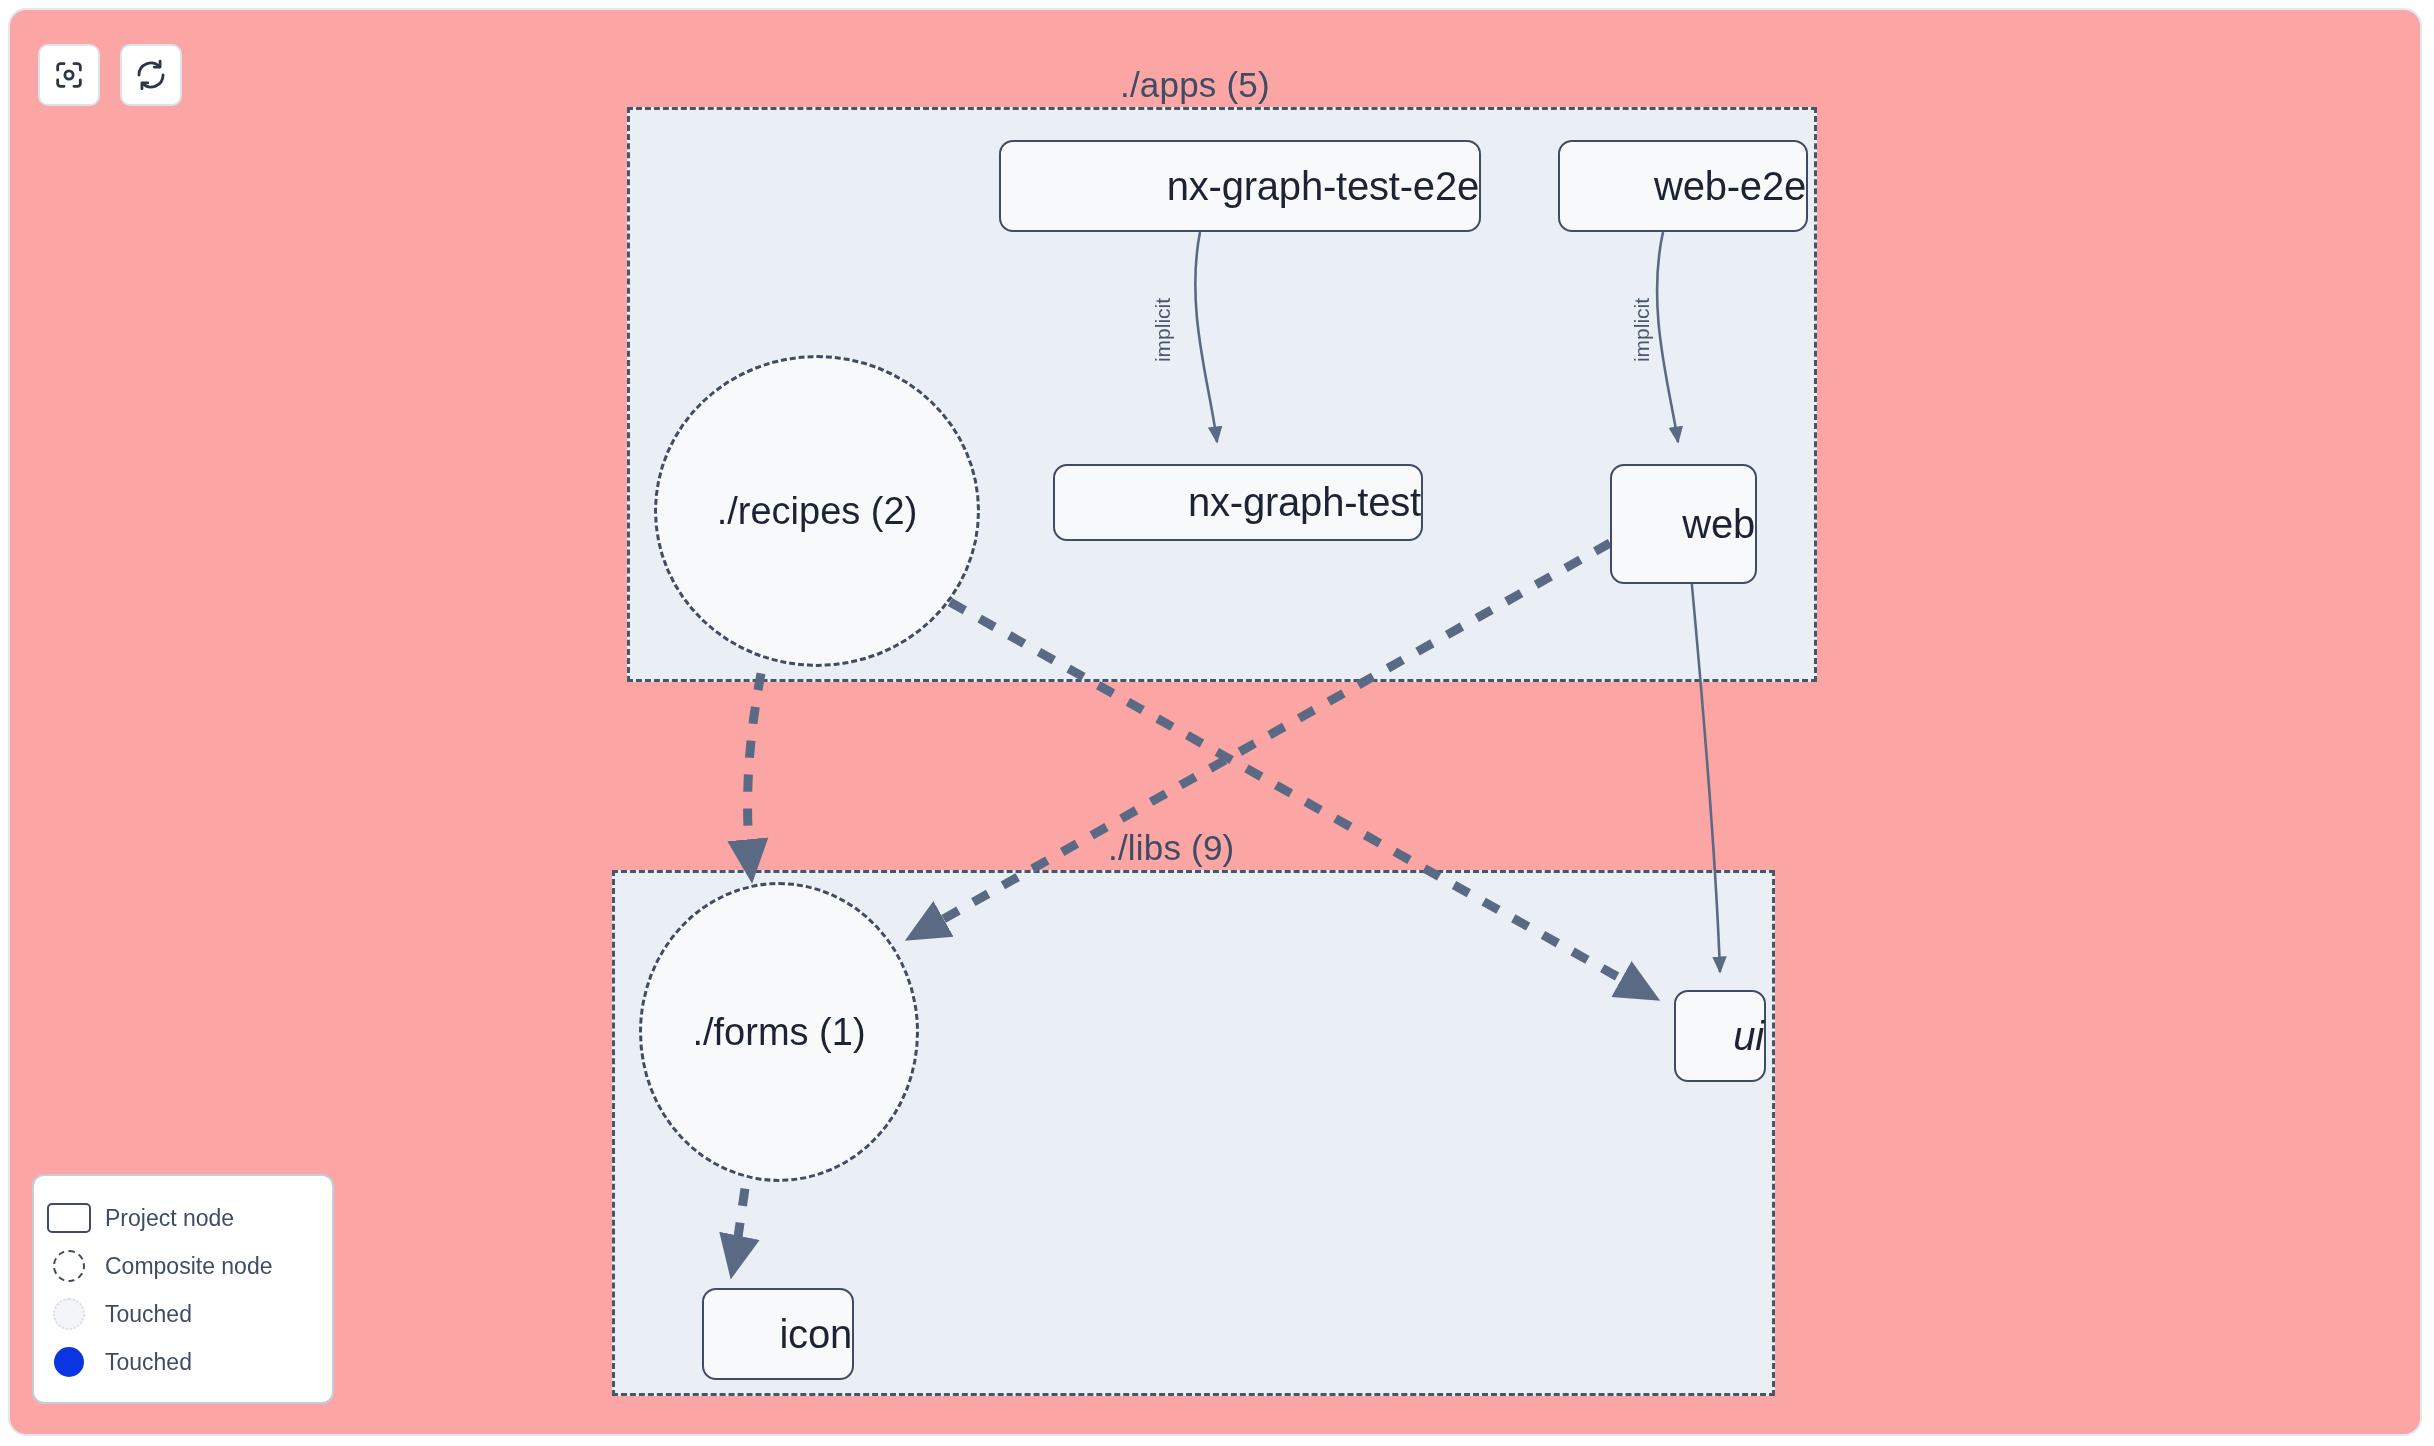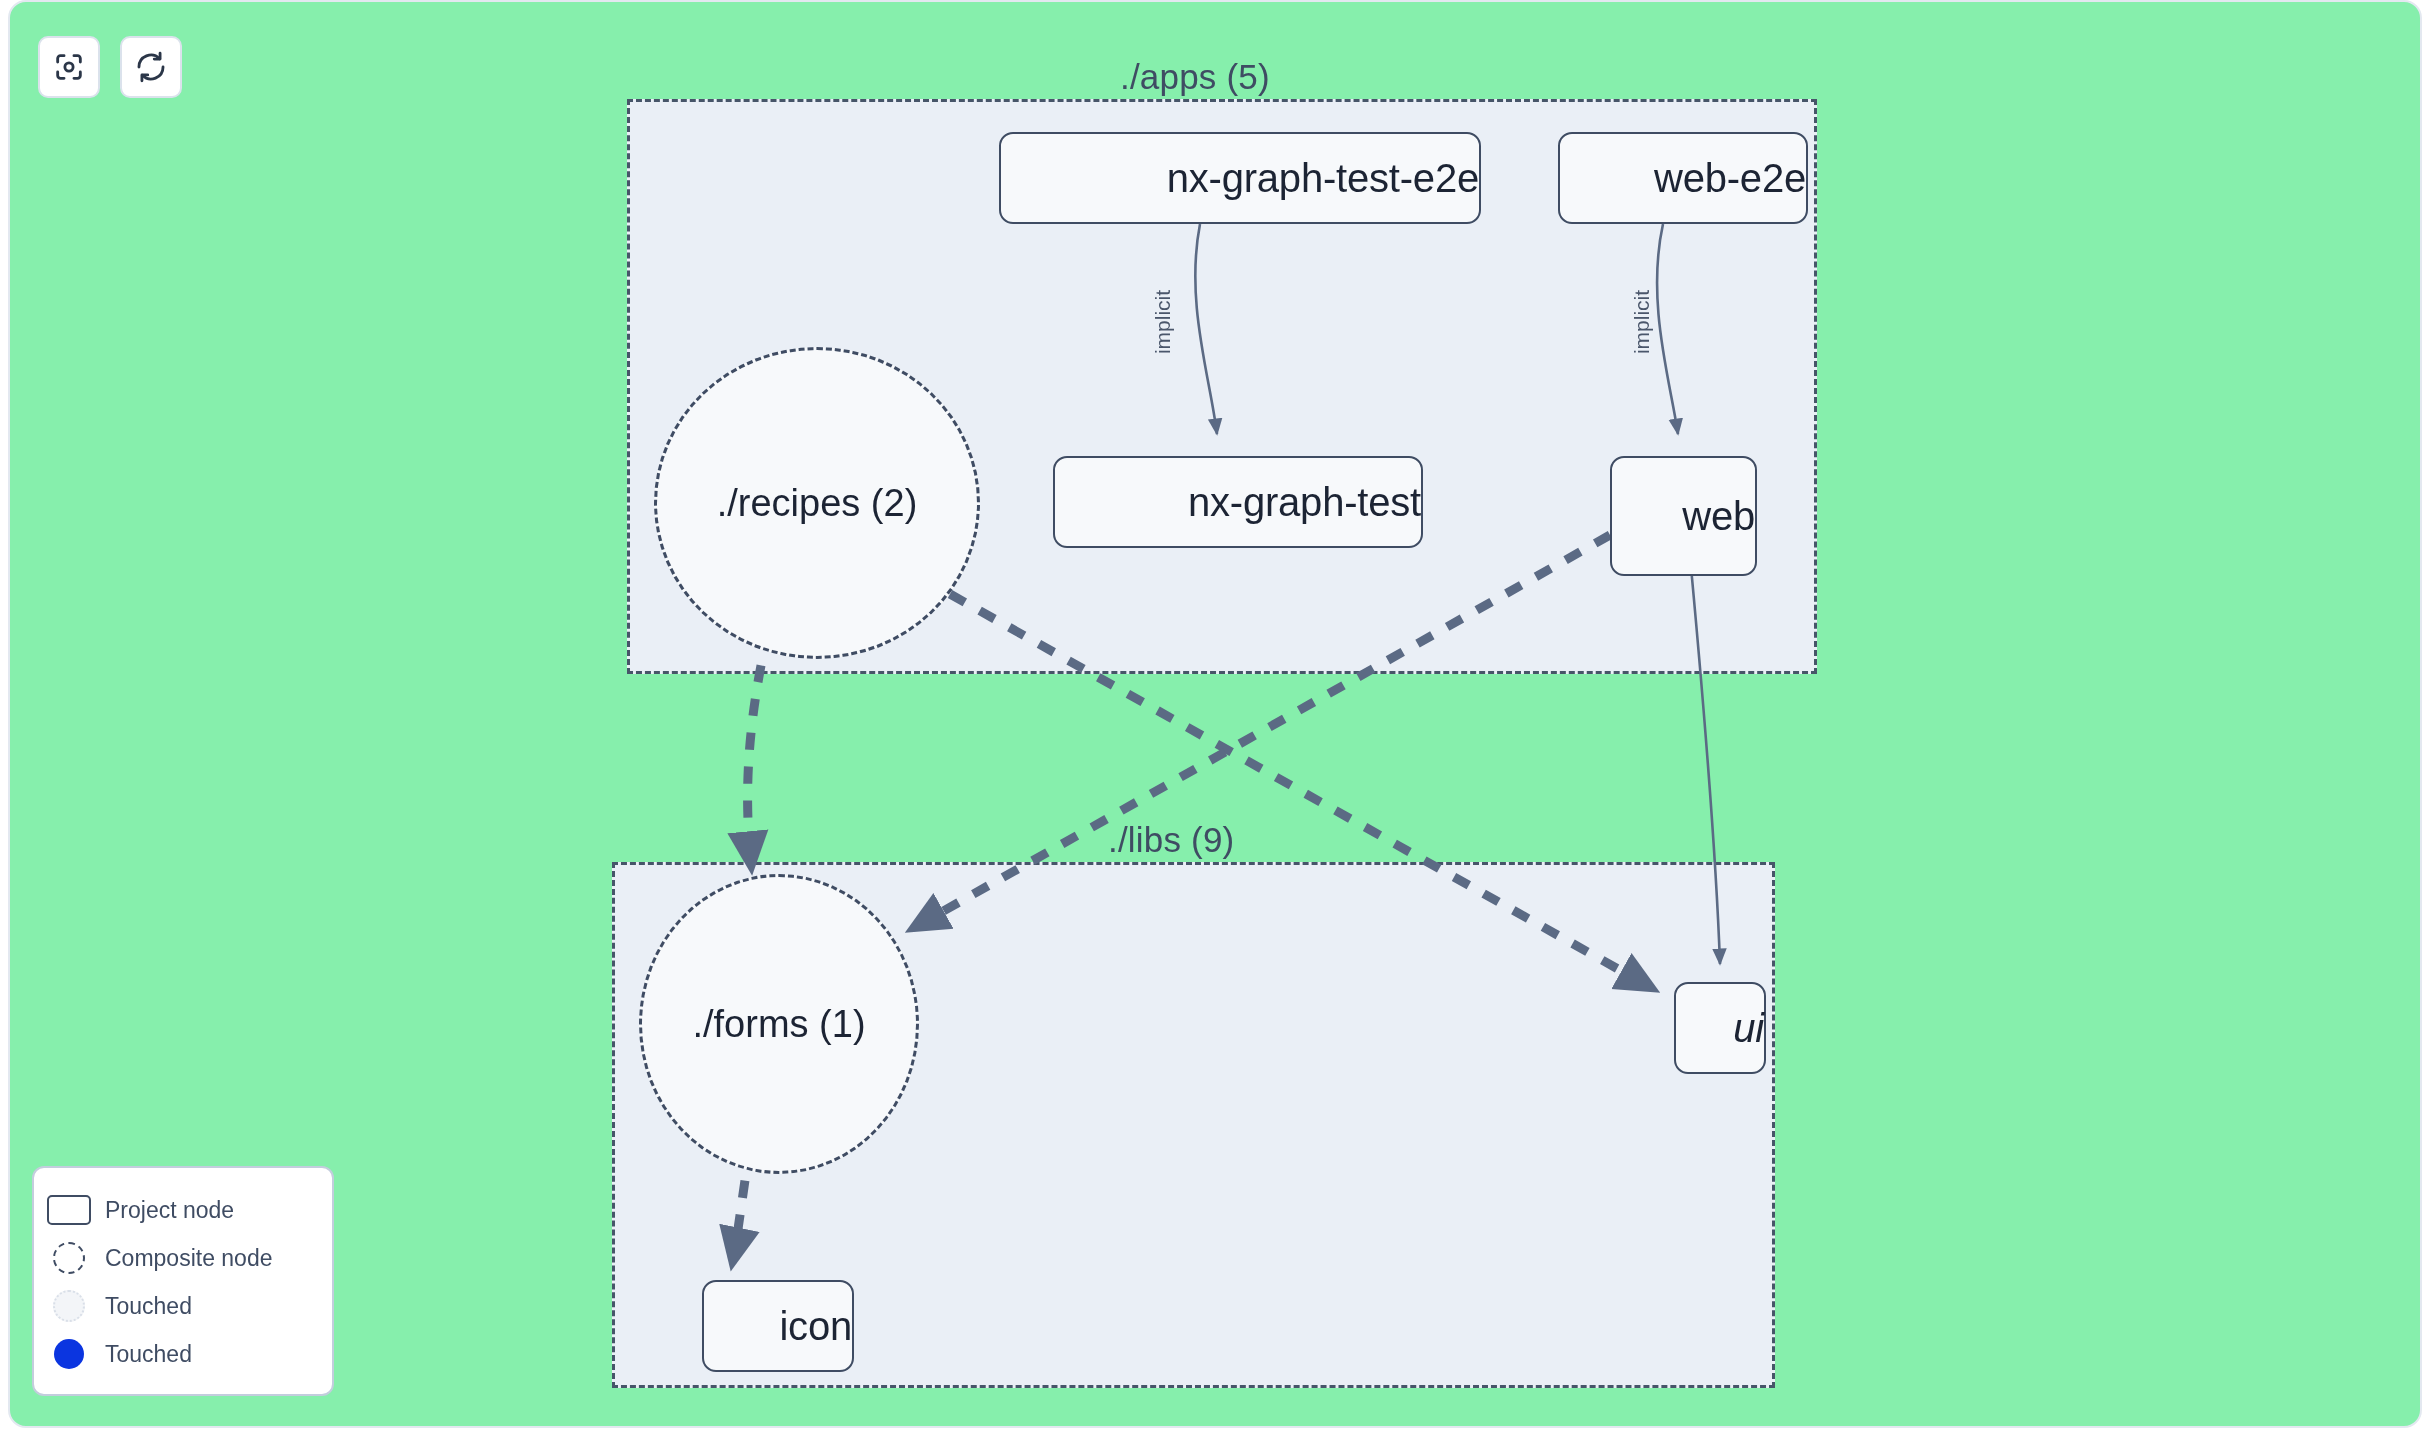--- a/index.html
+++ b/index.html
@@ -10,24 +10,24 @@
   body {
     width: 2434px;
     height: 1446px;
     font-family: "Liberation Sans", sans-serif;
     overflow: hidden;
   }
 
   #app-frame {
     position: absolute;
     left: 8px;
-    top: 0;
+    top: 8px;
     width: 2414px;
     height: 1428px;
-    background: #86efac;
+    background: #fca5a5;
     border: 2px solid #e3e8f0;
     border-radius: 18px;
     box-sizing: border-box;
     overflow: hidden;
   }
 
   
   #toolbar {
     position: absolute;
     left: 28px;
@@ -264,21 +264,21 @@
     </div>
 
     <div class="project-node" style="left:989px; top:130px; width:482px; height:92px;">
       <span class="node-label">nx-graph-test-e2e</span>
     </div>
 
     <div class="project-node" style="left:1548px; top:130px; width:250px; height:92px;">
       <span class="node-label">web-e2e</span>
     </div>
 
-    <div class="project-node" style="left:1043px; top:454px; width:370px; height:92px;">
+    <div class="project-node" style="left:1043px; top:454px; width:370px; height:77px;">
       <span class="node-label">nx-graph-test</span>
     </div>
 
     <div class="project-node" style="left:1600px; top:454px; width:147px; height:120px;">
       <span class="node-label">web</span>
     </div>
 
     <div class="project-node" style="left:1664px; top:980px; width:92px; height:92px;font-style:italic;">
       <span class="node-label">ui</span>
     </div>

